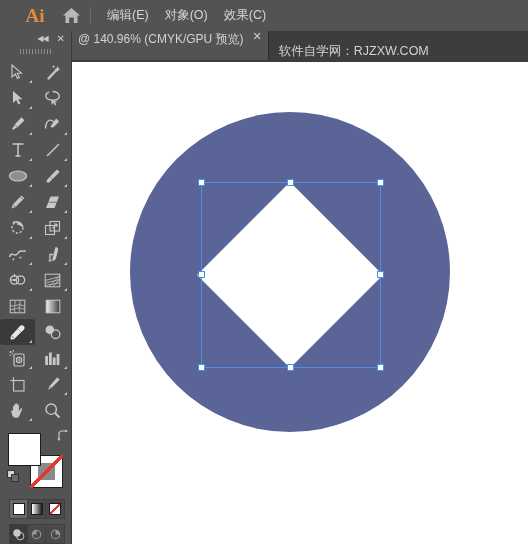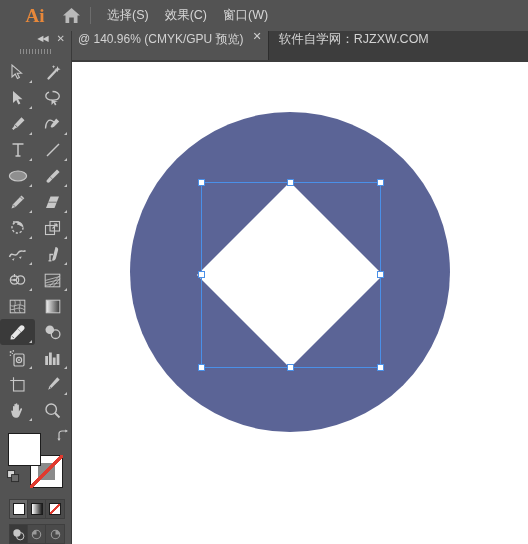--- a/index.html
+++ b/index.html
@@ -41,21 +41,21 @@
     background:#535353;display:flex;align-items:flex-start;
     padding:0 6px 0 10px;height:29px;box-sizing:border-box;
     border-right:1px solid #2d2d2d;
   }
   .doc-tab-label{color:#d2d2d2;font-size:12px;white-space:nowrap;}
   .tab-close{
     color:#cfcfcf;font-size:11px;margin-left:9px;line-height:10px;
     font-weight:bold;
   }
   .site-tab{
-    display:flex;align-items:flex-start;padding:0 10px;height:29px;
+    display:flex;align-items:flex-end;padding:0 10px;height:29px;
     box-sizing:border-box;
   }
   .site-tab-label{color:#d2d2d2;font-size:12.5px;white-space:nowrap;}
 
   
   .toolspanel{
     position:absolute;left:0;top:31px;width:72px;height:513px;
     background:#535353;border-right:1px solid #3a3a3a;
     box-sizing:border-box;z-index:5;
   }
@@ -170,23 +170,23 @@
 
   <div class="menubar">
     <div class="ai-logo">Ai</div>
     <div class="home-btn">
       <svg width="19" height="17" viewBox="0 0 19 17">
         <path d="M9.5 1 L18 8.5 L15.5 8.5 L15.5 16 L11.8 16 L11.8 10.6 L7.2 10.6 L7.2 16 L3.5 16 L3.5 8.5 L1 8.5 Z" fill="#b9b9b9"></path>
       </svg>
     </div>
     <div class="sep-v"></div>
     <div class="menu-items">
-      <div class="menu-item">选择(S)</div>
+      <div class="menu-item">编辑(E)</div>
+      <div class="menu-item">对象(O)</div>
       <div class="menu-item">效果(C)</div>
-      <div class="menu-item">窗口(W)</div>
     </div>
   </div>
 
   <div class="tabbar">
     <div class="doc-tab" style="padding-left:78px;">
       <span class="doc-tab-label">@ 140.96% (CMYK/GPU 预览)</span>
       <span class="tab-close">✕</span>
     </div>
     <div class="site-tab">
       <span class="site-tab-label">软件自学网：RJZXW.COM</span>

